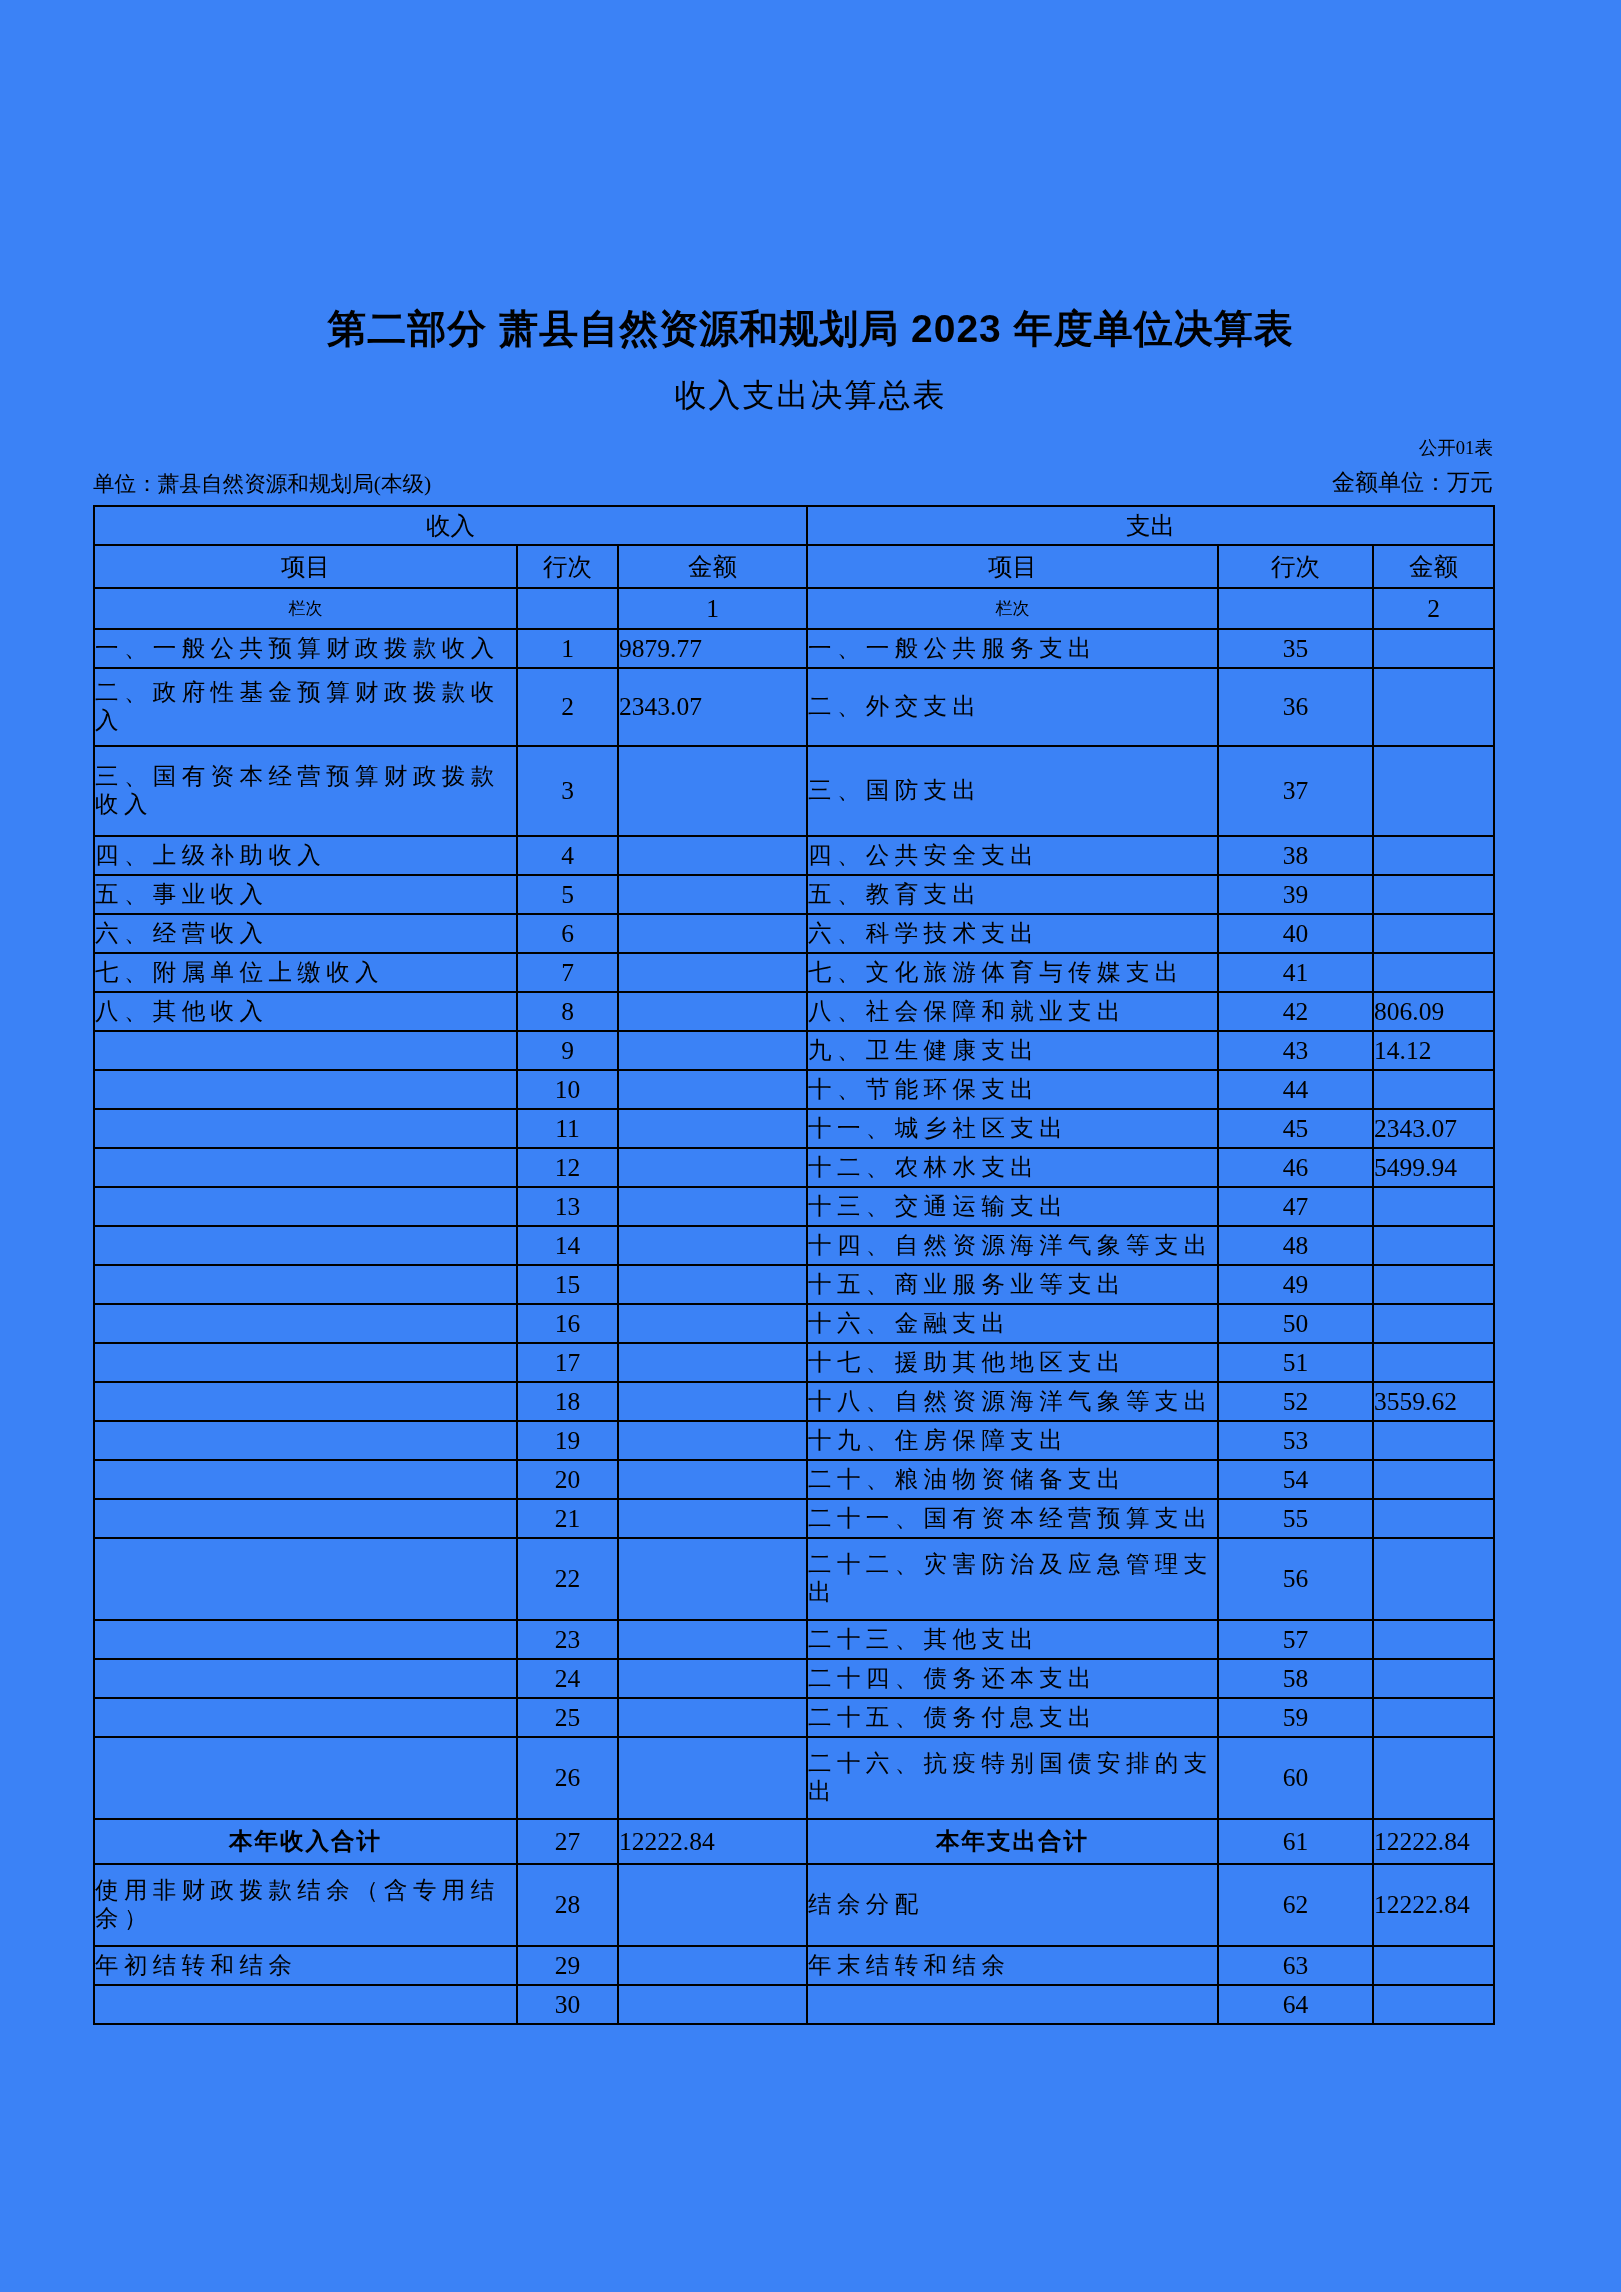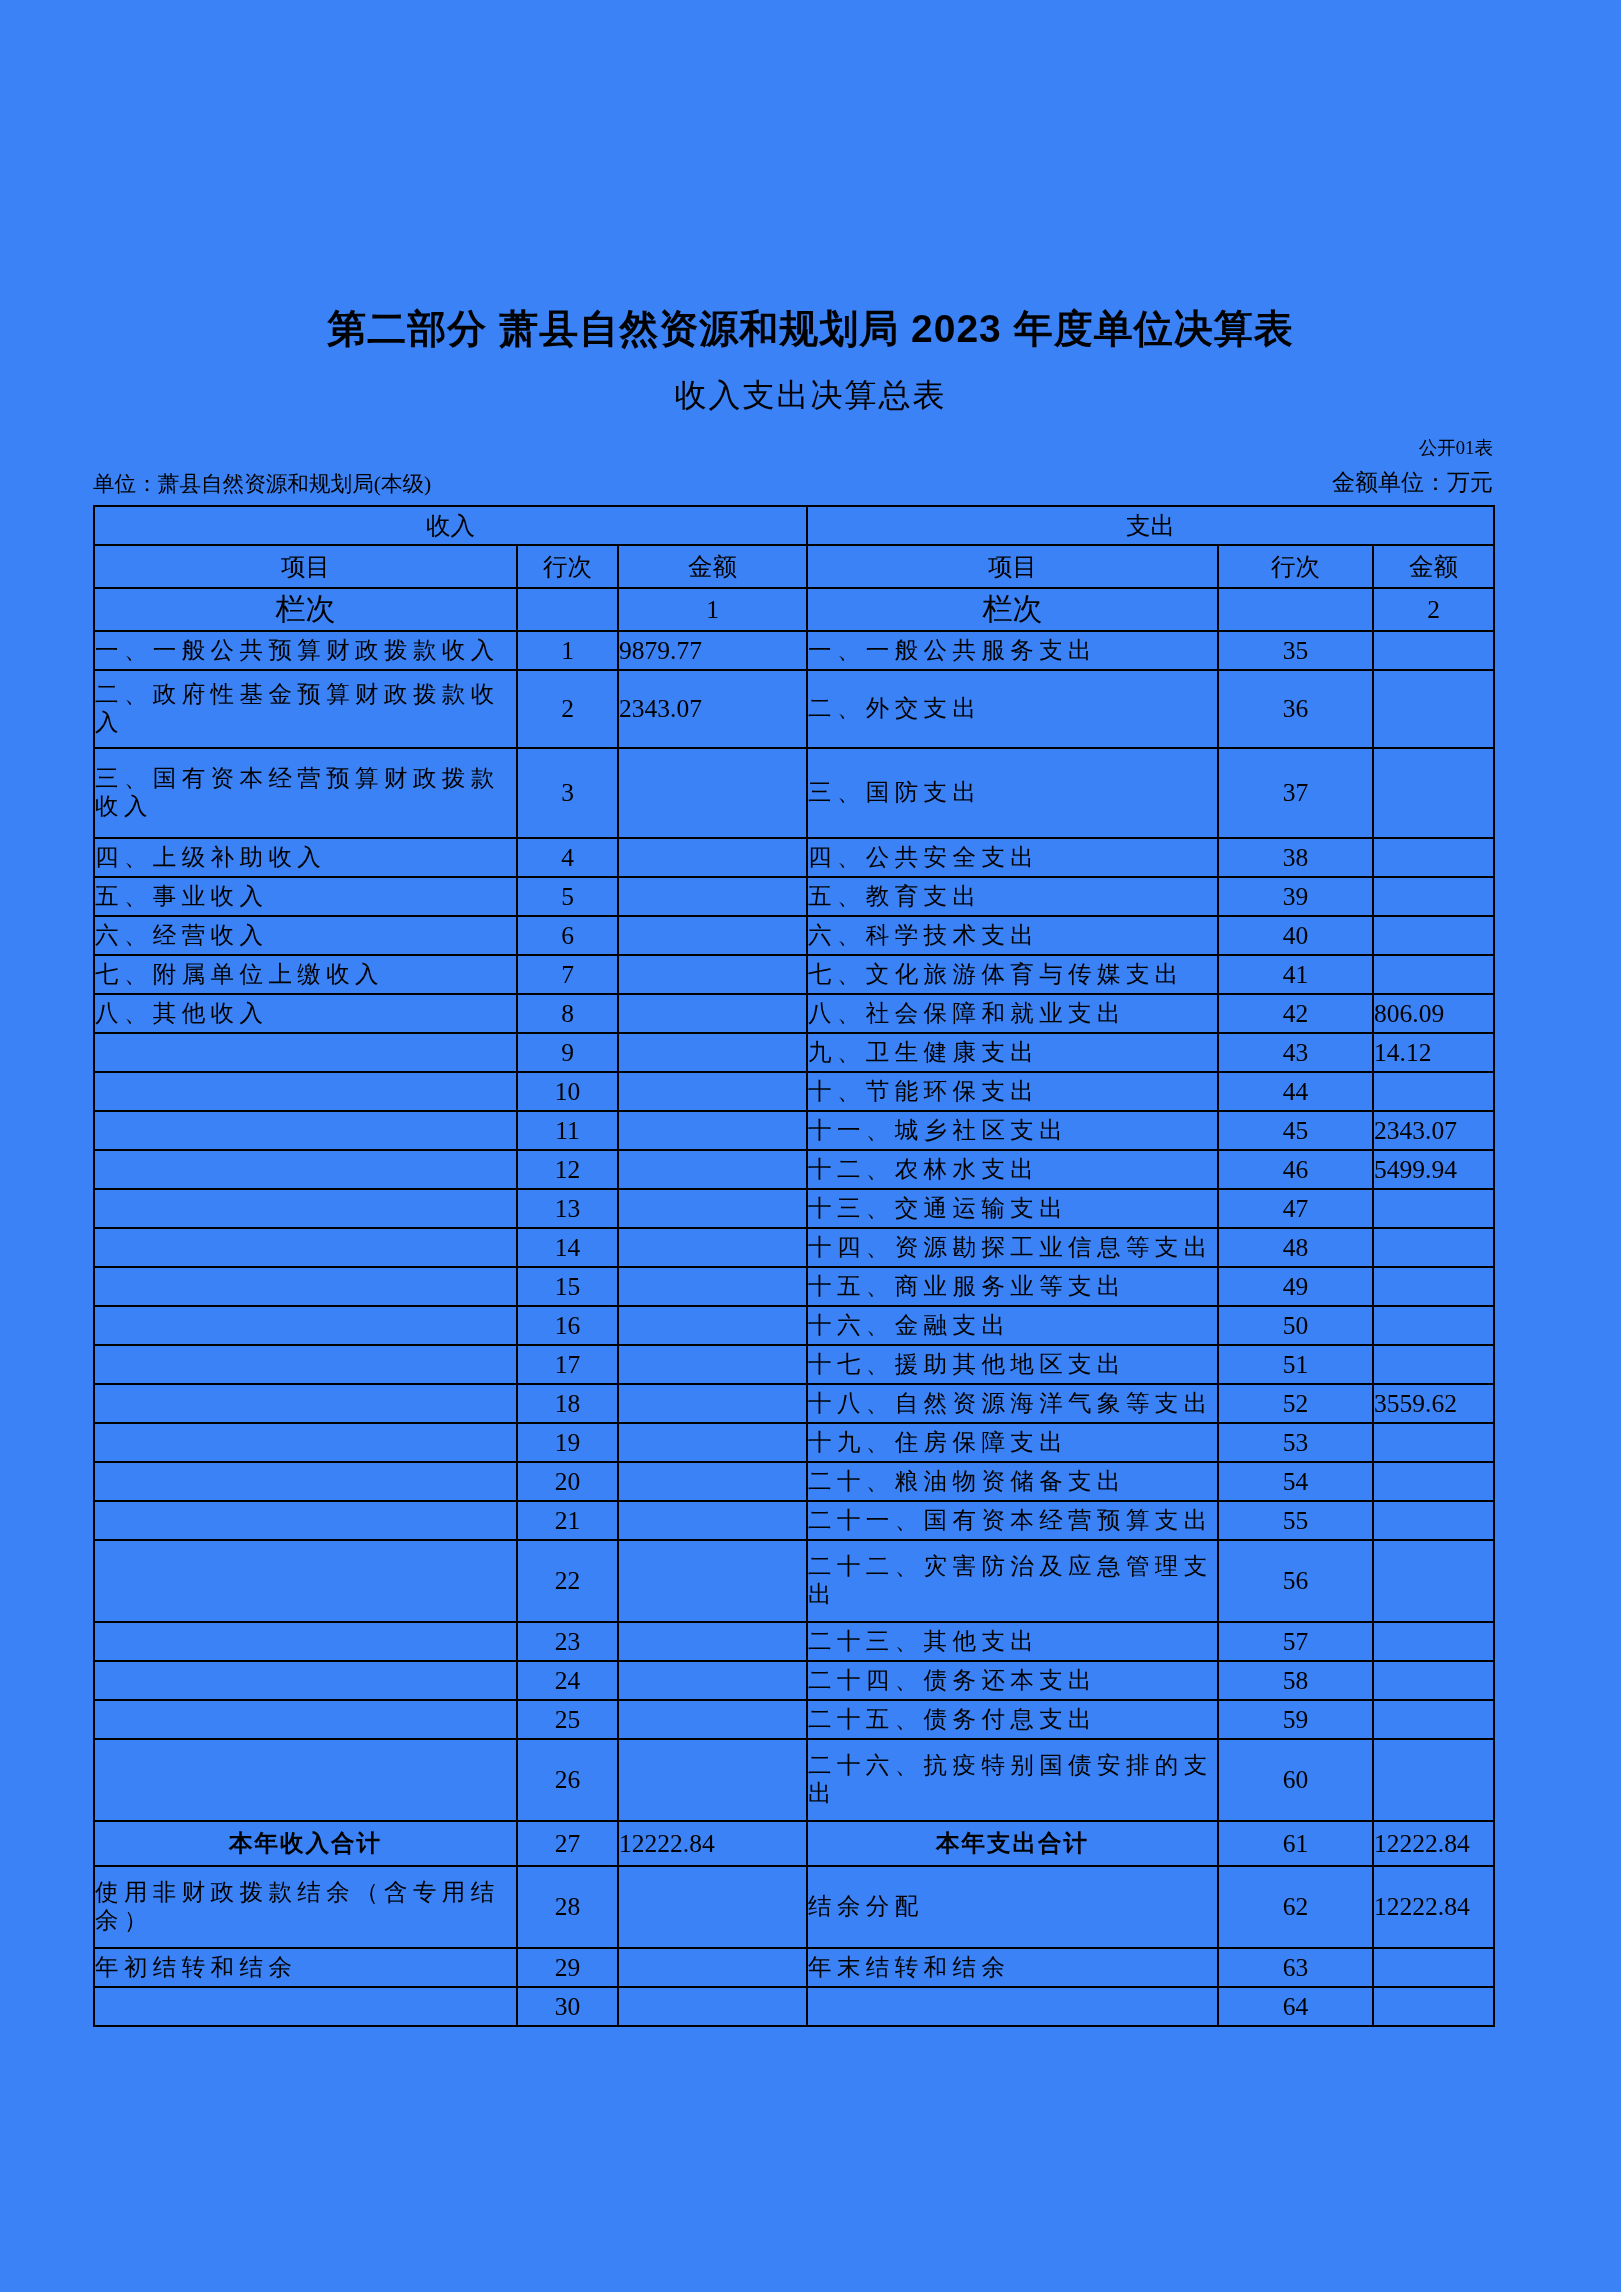--- a/index.html
+++ b/index.html
@@ -48,21 +48,21 @@
   table.main th, table.main td{
     border:2px solid #000;
     padding:0;
     overflow:hidden;
     vertical-align:middle;
   }
   th{font-weight:normal;font-size:24.5px;text-align:center;}
   tr.sec-row{height:39px;}
   tr.colhdr-row{height:43px;}
   tr.idx-row{height:41px;}
-  tr.idx-row td{font-size:30px;text-align:center;border-bottom-width:2.9px;}
+  tr.idx-row td{font-size:17px;text-align:center;border-bottom-width:2.9px;}
   tr.idx-row td.c-amt{font-size:25.5px;text-align:center;padding-left:0;}
   tr.r-reg{height:39px;}
   tr.r-h80{height:78px;}
   tr.r-h92{height:90px;padding-left:12px;}
   tr.r-h84{height:82px;}
   tr.r-total{height:45px;}
   td.c-item{
     text-align:left;
     font-size:23.5px;
     letter-spacing:5.4px;
@@ -235,21 +235,21 @@
           <td class="c-line">13</td>
           <td class="c-amt"></td>
           <td class="c-item">十三、交通运输支出</td>
           <td class="c-line">47</td>
           <td class="c-amt"></td>
         </tr>
         <tr class="r-reg">
           <td class="c-item"></td>
           <td class="c-line">14</td>
           <td class="c-amt"></td>
-          <td class="c-item">十四、资源勘探工业信息等支出</td>
+          <td class="c-item">十四、自然资源海洋气象等支出</td>
           <td class="c-line">48</td>
           <td class="c-amt"></td>
         </tr>
         <tr class="r-reg">
           <td class="c-item"></td>
           <td class="c-line">15</td>
           <td class="c-amt"></td>
           <td class="c-item">十五、商业服务业等支出</td>
           <td class="c-line">49</td>
           <td class="c-amt"></td>

